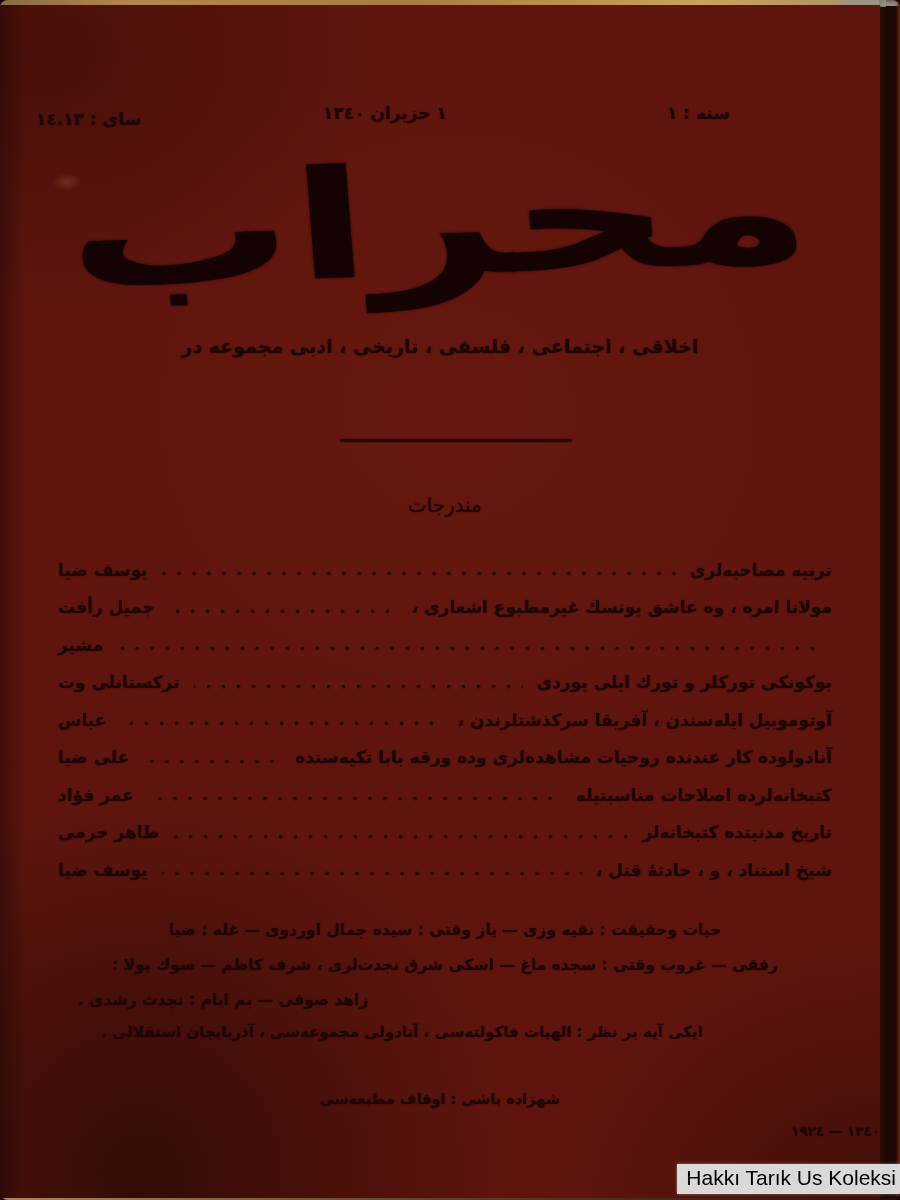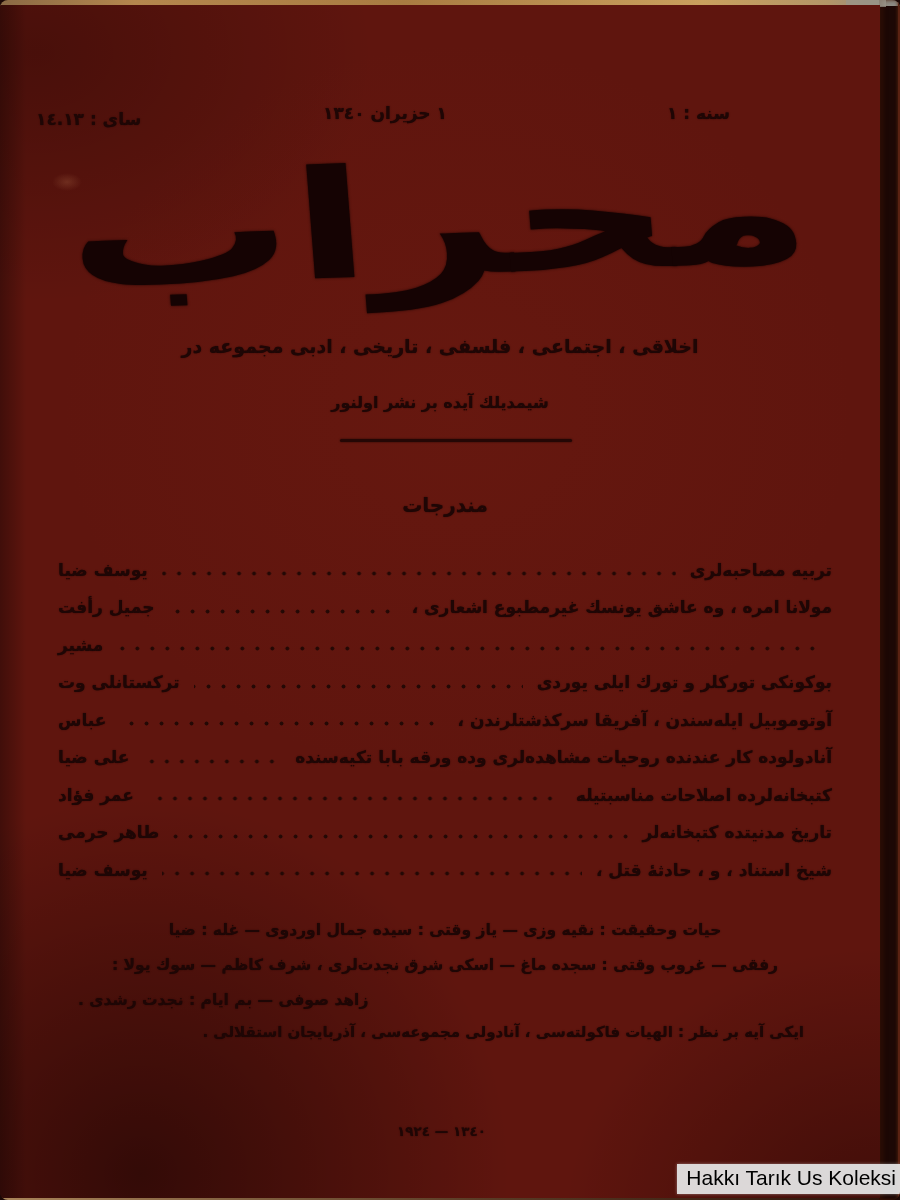--- a/index.html
+++ b/index.html
@@ -36,35 +36,35 @@
   .hdr-year{position:absolute;right:150px;top:0;}
   
   .title{position:absolute;top:112px;left:0;right:0;height:230px;text-align:center;
     font-size:150px;font-weight:bold;line-height:210px;color:#150303;
     text-shadow:0 0 2px rgba(20,3,2,.9);
     transform:scaleX(1.5) rotate(-3deg);transform-origin:50% 55%;}
   .sub1{position:absolute;top:330px;left:0;right:0;text-align:center;font-size:19px;font-weight:bold;}
   .sub2{position:absolute;top:388px;left:0;right:0;text-align:center;font-size:16px;font-weight:bold;}
   .rule{position:absolute;top:434px;left:340px;width:232px;height:3px;background:#240705;border-radius:2px;
     box-shadow:0 0 2px rgba(25,5,3,.8);}
-  .contents-h{position:absolute;top:488px;left:0;right:0;text-align:center;font-size:20px;font-weight:bold;padding-left:10px;}
+  .contents-h{position:absolute;top:488px;left:0;right:0;text-align:center;font-size:20px;font-weight:normal;padding-left:10px;}
   
   .toc{position:absolute;top:546px;left:58px;right:48px;}
   .toc-row{display:flex;direction:rtl;align-items:center;height:37.5px;font-size:17px;font-weight:bold;}
   .toc-title,.toc-author{white-space:nowrap;}
   .toc-dots{flex:1;min-width:0;height:9px;margin:8px 14px 0 14px;
     background-image:radial-gradient(circle,rgba(30,7,4,.92) 1.7px,transparent 2.3px);
     background-size:15px 9px;background-repeat:repeat-x;background-position:center;}
   
   .poems{position:absolute;top:908px;left:66px;right:56px;font-size:15.5px;font-weight:bold;line-height:35px;}
   .poems .l1,.poems .l2{text-align:center;white-space:nowrap;}
   .poems .l3{text-align:left;padding-left:12px;}
-  .review{position:absolute;top:1018px;left:0;right:76px;text-align:right;font-size:15px;font-weight:bold;}
+  .review{position:absolute;top:1018px;left:0;right:76px;text-align:center;font-size:15px;font-weight:bold;}
   .imprint1{position:absolute;top:1086px;left:0;right:0;text-align:center;font-size:14.5px;font-weight:bold;}
-  .imprint2{position:absolute;top:1118px;left:3px;right:0;text-align:center;font-size:13.5px;font-weight:bold;letter-spacing:2px;}
+  .imprint2{position:absolute;top:1118px;left:3px;right:0;text-align:right;font-size:13.5px;font-weight:bold;letter-spacing:2px;}
   
   .watermark{position:absolute;right:0;bottom:6px;background:rgba(228,228,228,.95);
     color:#000000;font-family:"Liberation Sans",sans-serif;font-size:21px;
     padding:2px 4px 4px 9px;line-height:24px;box-shadow:0 0 3px rgba(255,255,255,.4);}
 </style>
 </head>
 <body>
 
 <div class="scan">
 
@@ -79,21 +79,20 @@
 
     <div class="hdr ink rtl">
       <span class="hdr-issue rtl">ساى : ١٤.١٣</span>
       <span class="hdr-date rtl">١ حزيران ١٣٤٠</span>
       <span class="hdr-year rtl">سنه : ١</span>
     </div>
 
     <div class="title rtl">محراب</div>
 
     <div class="sub1 ink rtl">اخلاقى ، اجتماعى ، فلسفى ، تاريخى ، ادبى مجموعه در</div>
-    <div class="sub2 ink rtl">شيمديلك آيده بر نشر اولنور</div>
 
     <div class="rule"></div>
 
     <div class="contents-h ink rtl">مندرجات</div>
 
     <div class="toc ink">
       <div class="toc-row">
         <span class="toc-title rtl">تربيه مصاحبه‌لرى</span>
         <span class="toc-dots"></span>
         <span class="toc-author rtl">يوسف ضيا</span>
@@ -140,19 +139,20 @@
     </div>
 
     <div class="poems ink">
       <div class="l1 rtl">حيات وحقيقت : نقيه وزى — ياز وقتى : سيده جمال اوردوى — غله : ضيا</div>
       <div class="l2 rtl">رفقى — غروب وقتى : سجده ماغ — اسكى شرق نجدت‌لرى ، شرف كاظم — سوك يولا :</div>
       <div class="l3 rtl">زاهد صوفى — بم ايام : نجدت رشدى .</div>
     </div>
 
     <div class="review ink rtl">ايكى آيه بر نظر : الهيات فاكولته‌سى ، آنادولى مجموعه‌سى ، آذربايجان استقلالى .</div>
 
+    <div class="imprint1 ink rtl">شهزاده باشى : اوقاف مطبعه‌سى</div>
     <div class="imprint2 ink rtl">١٣٤٠ — ١٩٢٤</div>
 
   </div>
 
   <div class="watermark">Hakkı Tarık Us Koleksi</div>
 
 </div>
 
 </body></html>

